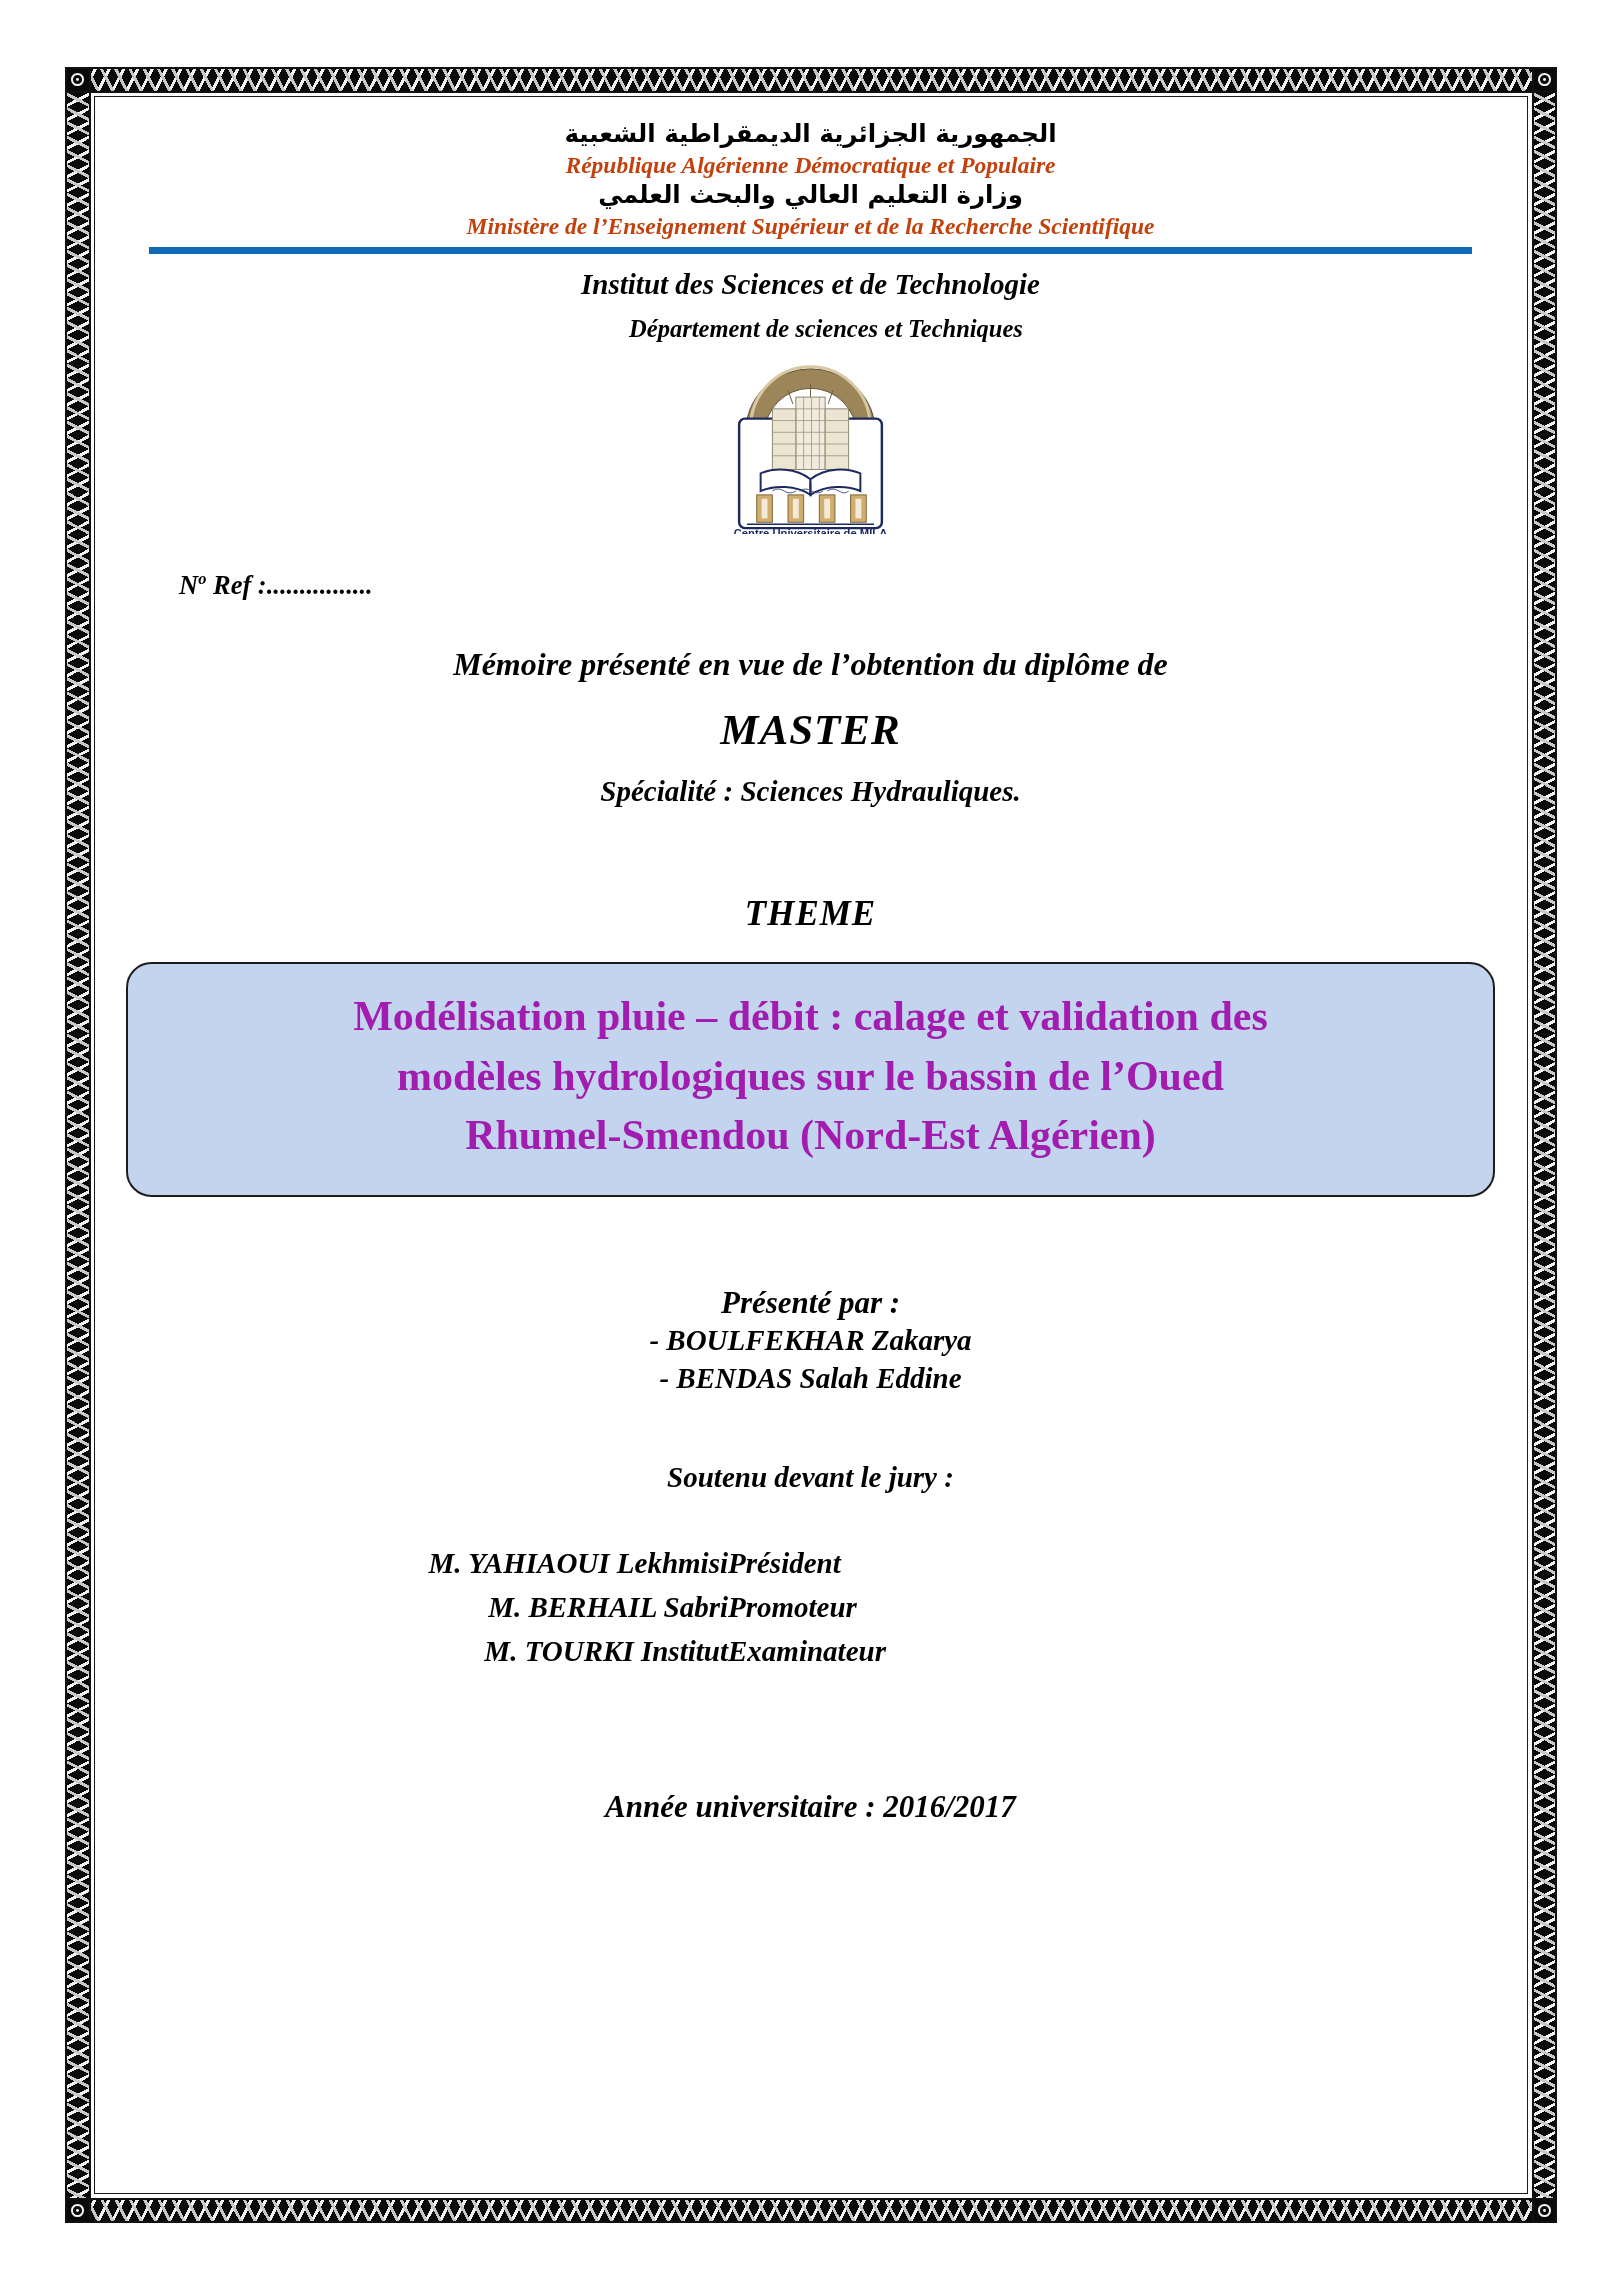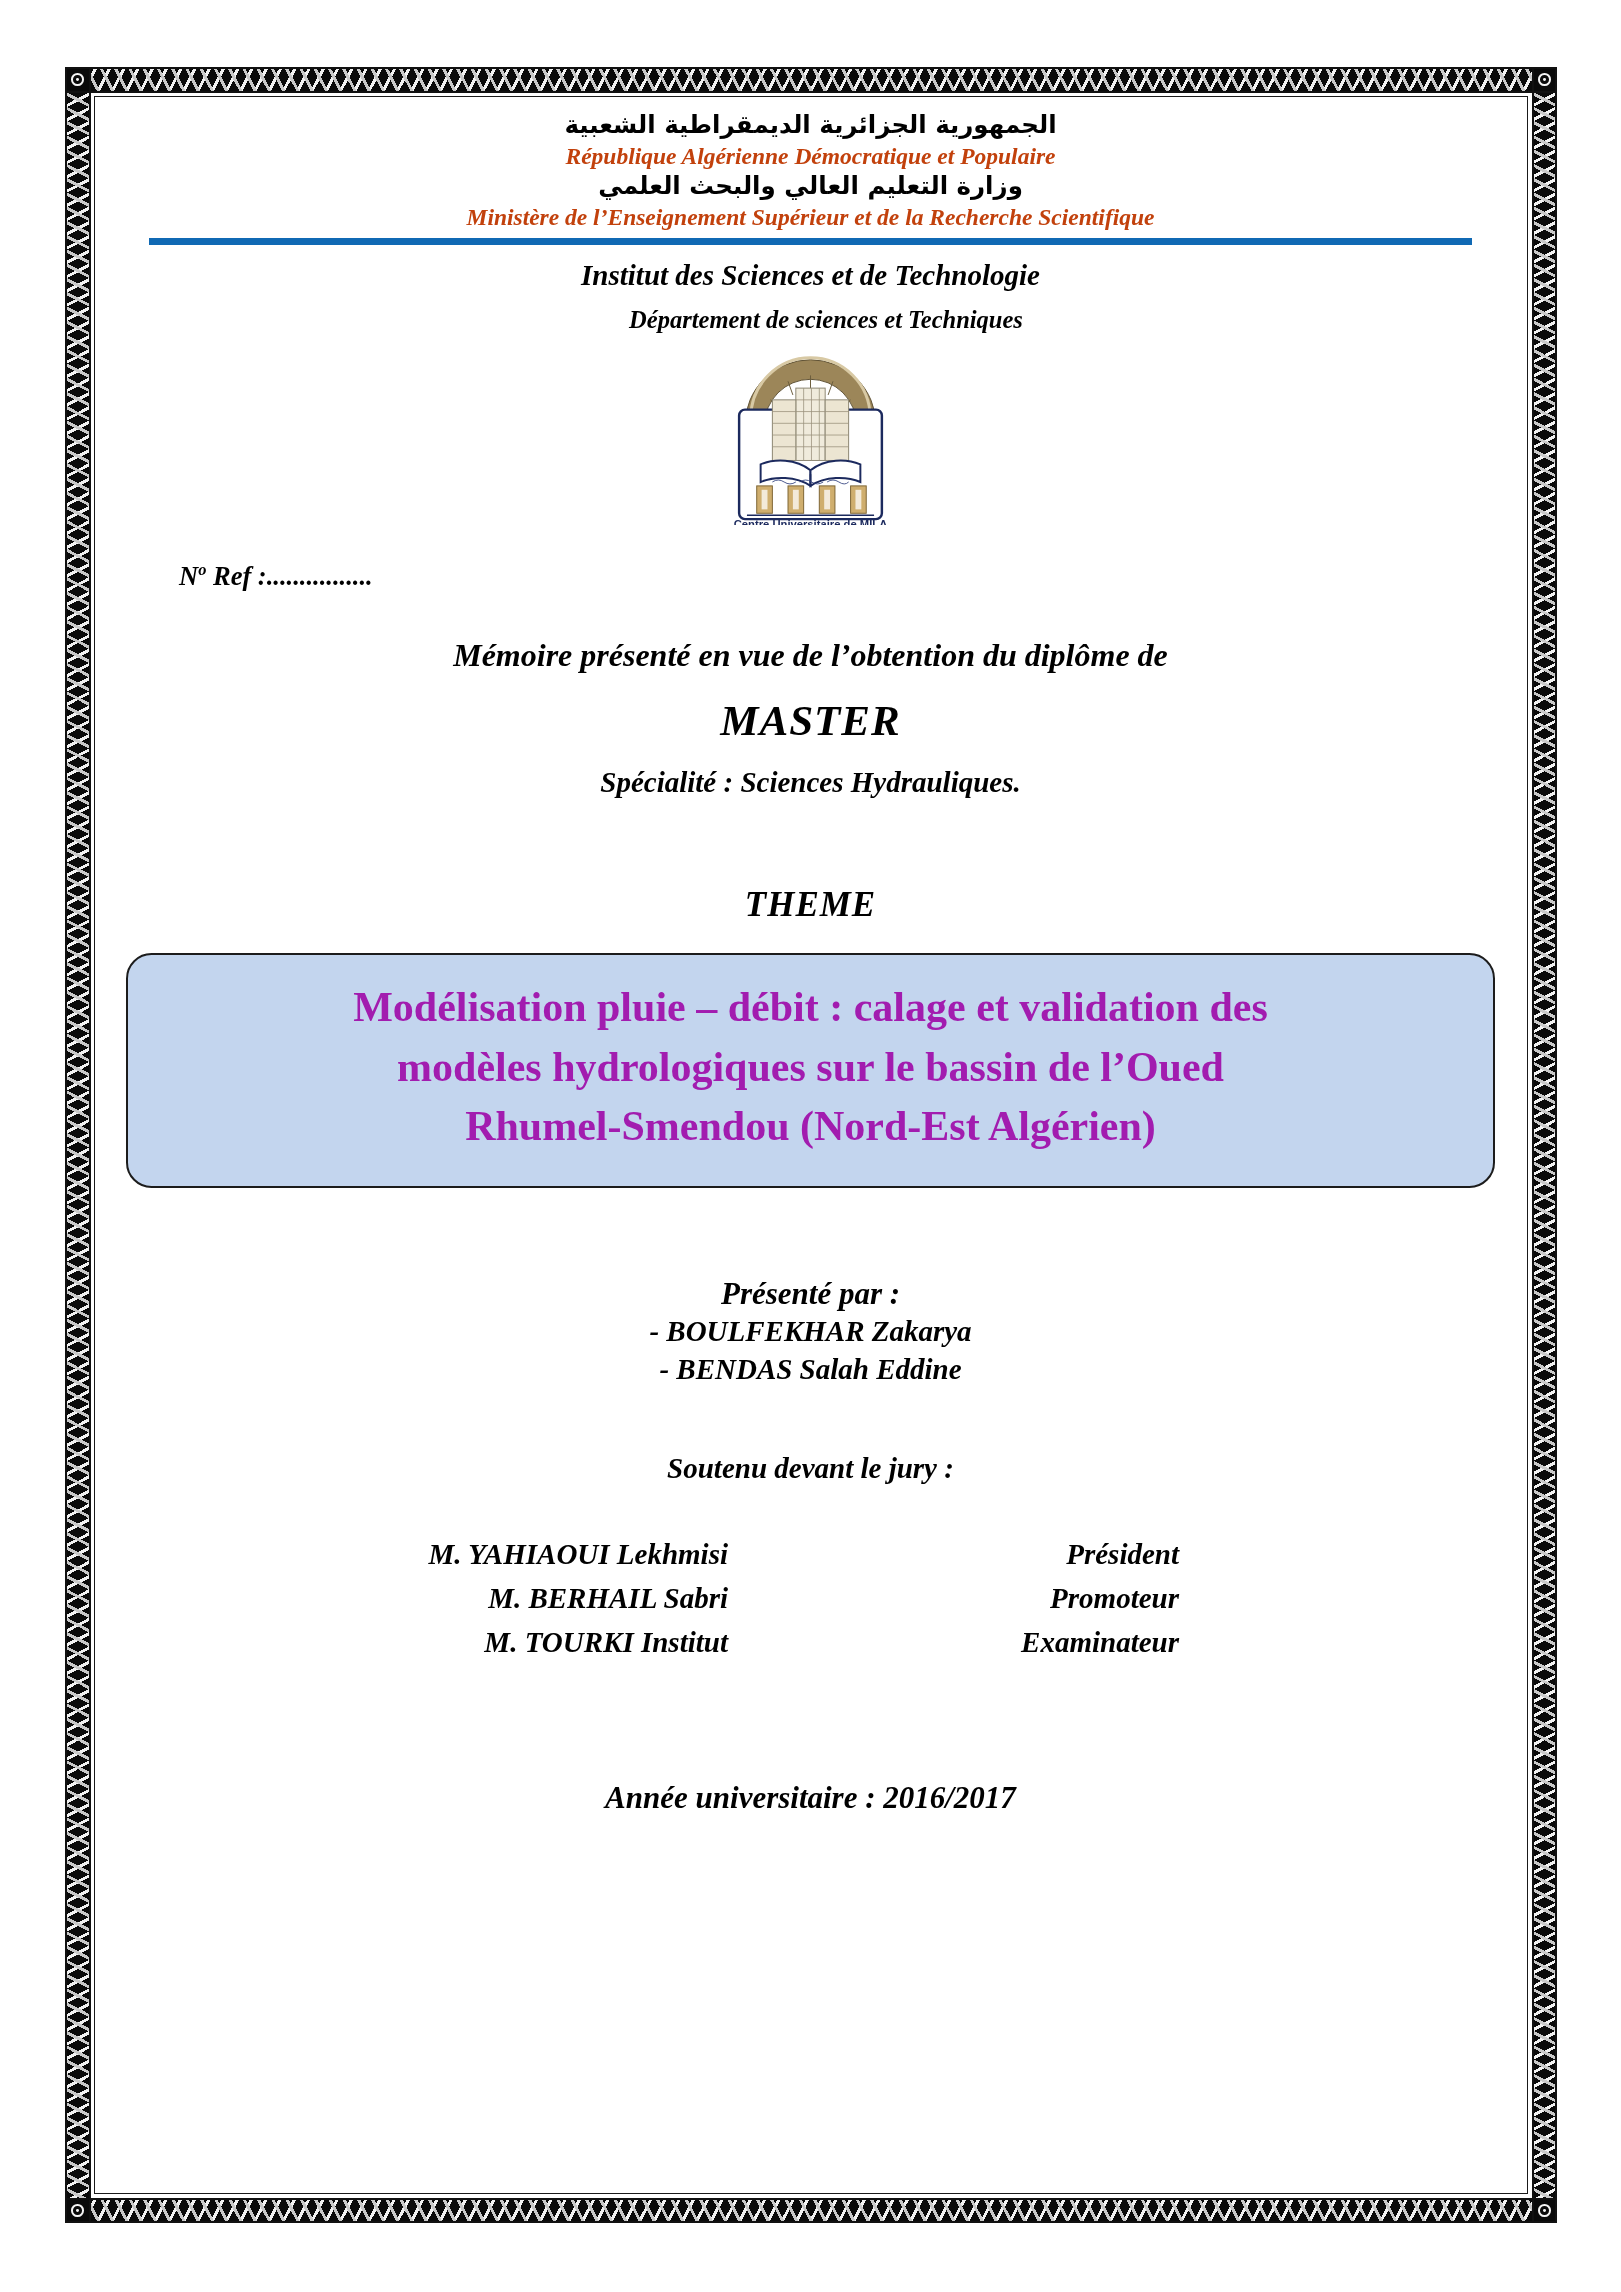--- a/index.html
+++ b/index.html
@@ -127,21 +127,21 @@
     bottom: 29px;
     border: 1px solid #1a1a1a;
     box-sizing: border-box;
     pointer-events: none;
   }
 
   
   .content {
     position: absolute;
     left: 31px;
-    top: 31px;
+    top: 40px;
     width: 1429px;
     height: 2094px;
     box-sizing: border-box;
     padding: 12px;
   }
 
   .center { text-align: center; }
 
   .ar {
     font-family: "DejaVu Sans", sans-serif;
@@ -293,21 +293,21 @@
   .jury-table td {
     font-family: "Liberation Serif", serif;
     font-style: italic;
     font-weight: bold;
     font-size: 29px;
     line-height: 1.52;
     padding: 0;
     vertical-align: top;
   }
   .jury-name { width: 549px; text-align: right; margin-left: 24px; }
-  .jury-role { text-align: right; margin-left: 34px; }
+  .jury-role { text-align: left; margin-left: 34px; }
 
   .annee {
     font-family: "Liberation Serif", serif;
     font-style: italic;
     font-weight: bold;
     font-size: 31px;
     margin-top: 116px;
   }
 </style>
 </head>

